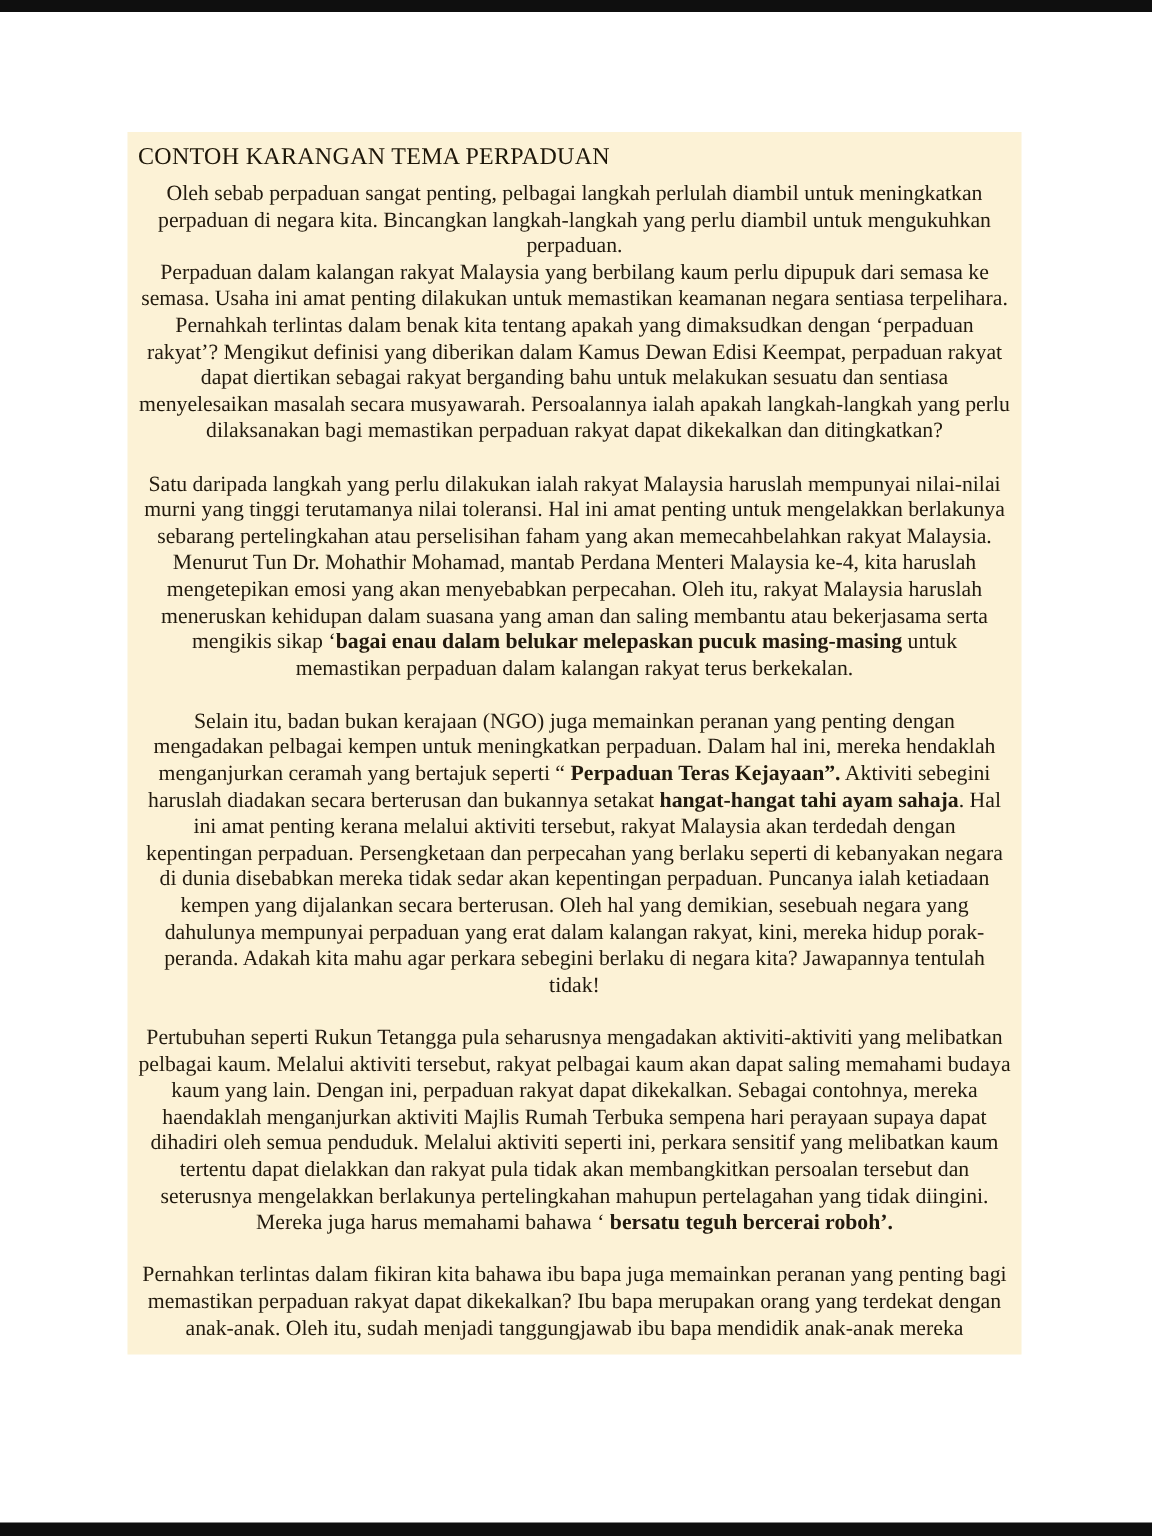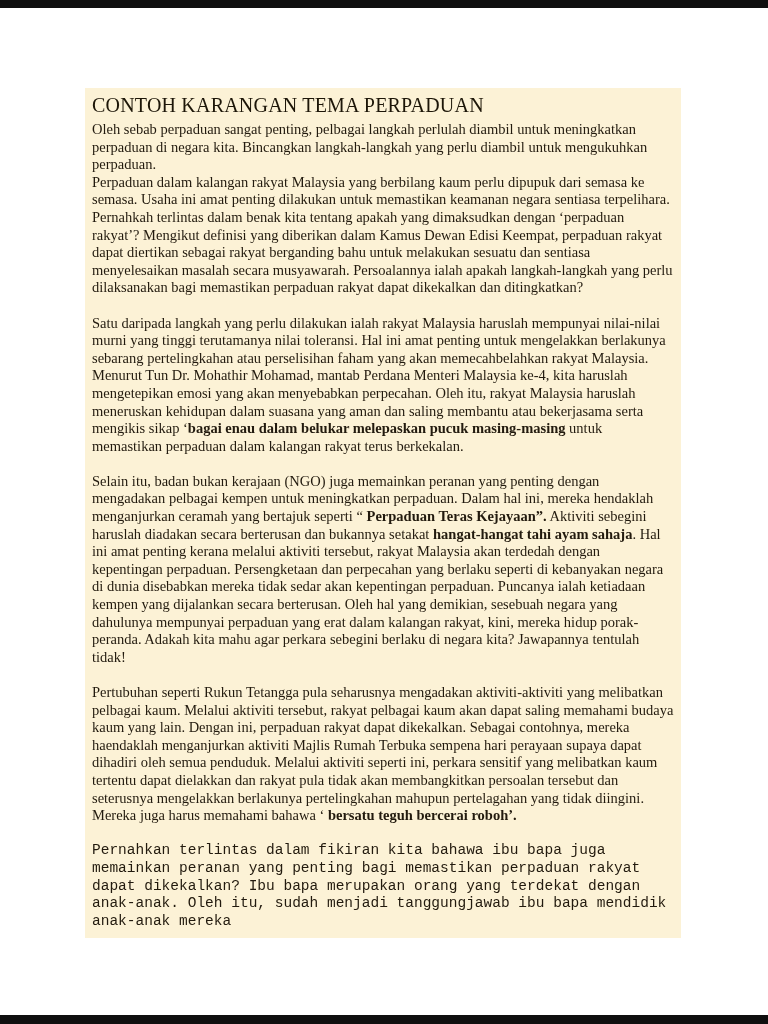--- a/index.html
+++ b/index.html
@@ -29,34 +29,34 @@
     left: 85px;
     top: 88px;
     width: 582px;
     box-sizing: content-box;
     padding: 4px 7px 8px 7px;
     background: #fcf2d6;
     color: #221a0e;
   }
   .page h1 {
     margin: 0 0 3px 0;
-    font-size: 20px;
+    font-size: 16px;
     font-weight: 400;
     letter-spacing: 0.2px;
     line-height: 26px;
     color: #1d1608;
   }
   .page p {
     margin: 0 0 17.6px 0;
     font-size: 14.5px;
     line-height: 17.6px;
-    text-align: left;
+    text-align: center;
   }
   .page p.flush { margin-bottom: 0; }
-  .page p:last-child { margin-bottom: 0; font-family: Liberation Mono, monospace; }
+  .page p:last-child { margin-bottom: 0; }
   .bi { font-weight: bold; }
 </style>
 </head>
 <body>
 
 <div class="screen">
   <div class="letterbox top" style="background: rgb(15, 15, 15);"></div>
 
   <div class="page" style="background: rgb(252, 242, 214); color: rgb(34, 26, 14);">
     <h1>CONTOH KARANGAN TEMA PERPADUAN</h1>

